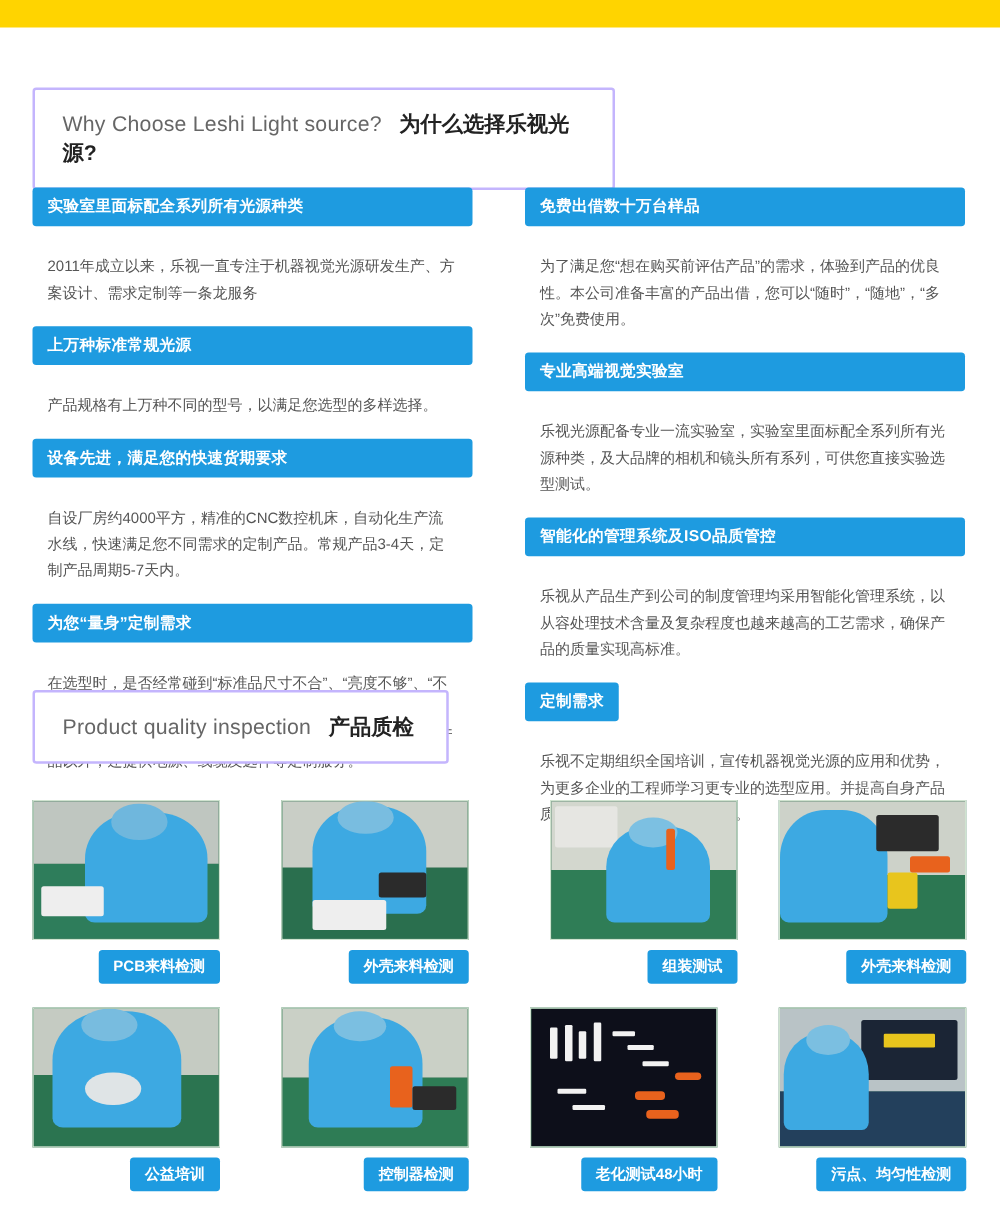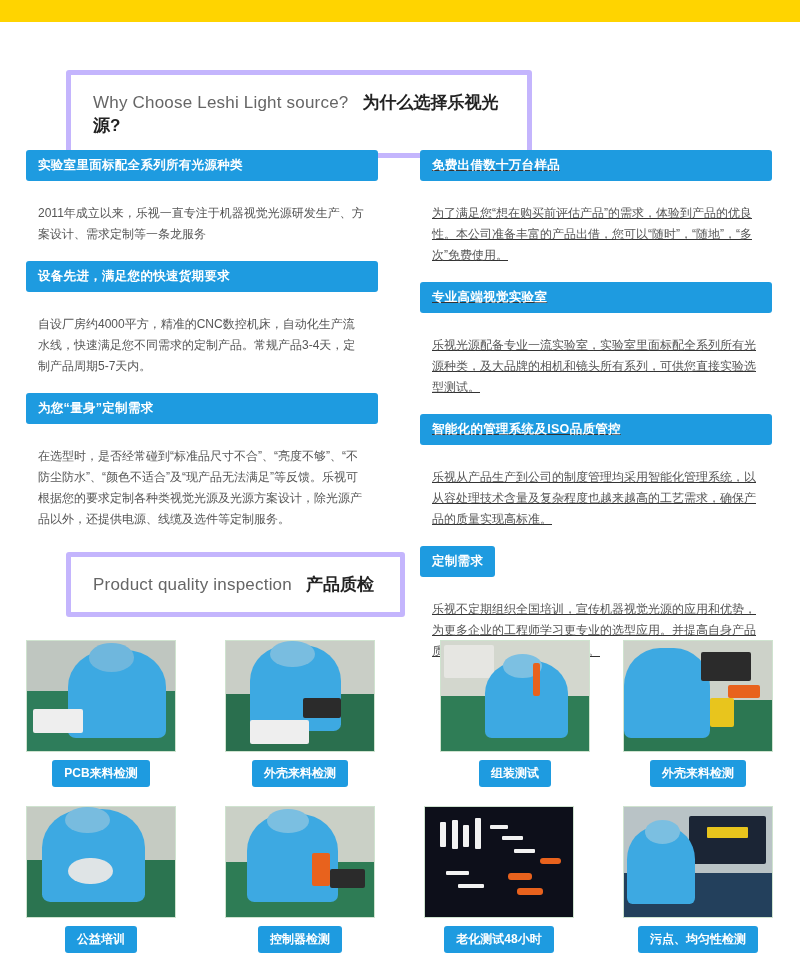--- a/index.html
+++ b/index.html
@@ -26,25 +26,24 @@
   .page {
     position: absolute;
     top: 22px;
     left: 0;
     width: 800px;
   }
 
   
   .heading-box {
     display: inline-block;
-    border: 5px solid #c4b5fd;
+    border: 2px solid #c4b5fd;
     border-radius: 3px;
     padding: 16px 26px 16px 22px;
     background: #fff;
-    margin-left: 40px;
   }
   .heading-box .en {
     font-size: 17px;
     color: #666;
     letter-spacing: 0.2px;
   }
   .heading-box .cn {
     font-size: 17px;
     color: #222;
     font-weight: bold;
@@ -71,21 +70,21 @@
     top: 128px;
     left: 0;
     width: 800px;
   }
   .col {
     position: absolute;
     top: 0;
     width: 352px;
   }
   .col-left { left: 26px; }
-  .col-right { left: 420px; text-decoration: underline; }
+  .col-right { left: 420px; }
 
   .item { margin-bottom: 12px; }
   .bar {
     background: #1e9be0;
     color: #fff;
     font-size: 12.5px;
     font-weight: bold;
     padding: 7px 12px;
     border-radius: 3px;
     letter-spacing: 0.3px;
@@ -113,21 +112,21 @@
     width: 150px;
     height: 112px;
     border: 1px solid #cfe3cf;
     box-sizing: border-box;
     position: relative;
     overflow: hidden;
     background: #2f6a4f;
   }
   .caption {
     margin-top: 8px;
-    text-align: center;
+    text-align: right;
   }
   .caption span {
     display: inline-block;
     background: #1e9be0;
     color: #fff;
     font-size: 12px;
     font-weight: bold;
     padding: 5px 12px;
     border-radius: 3px;
     white-space: nowrap;
@@ -177,20 +176,24 @@
       <span class="en">Why Choose Leshi Light source?</span><span class="cn">为什么选择乐视光源?</span>
     </div>
   </div>
 
   <div class="cols">
 
     <div class="col col-left">
       <div class="item">
         <div class="bar">实验室里面标配全系列所有光源种类</div>
         <div class="body-text">2011年成立以来，乐视一直专注于机器视觉光源研发生产、方案设计、需求定制等一条龙服务</div>
+      </div>
+      <div class="item">
+        <div class="bar">上万种标准常规光源</div>
+        <div class="body-text">产品规格有上万种不同的型号，以满足您选型的多样选择。</div>
       </div>
       <div class="item">
         <div class="bar">设备先进，满足您的快速货期要求</div>
         <div class="body-text">自设厂房约4000平方，精准的CNC数控机床，自动化生产流水线，快速满足您不同需求的定制产品。常规产品3-4天，定制产品周期5-7天内。</div>
       </div>
       <div class="item">
         <div class="bar">为您“量身”定制需求</div>
         <div class="body-text">在选型时，是否经常碰到“标准品尺寸不合”、“亮度不够”、“不防尘防水”、“颜色不适合”及“现产品无法满足”等反馈。乐视可根据您的要求定制各种类视觉光源及光源方案设计，除光源产品以外，还提供电源、线缆及选件等定制服务。</div>
       </div>
     </div>

